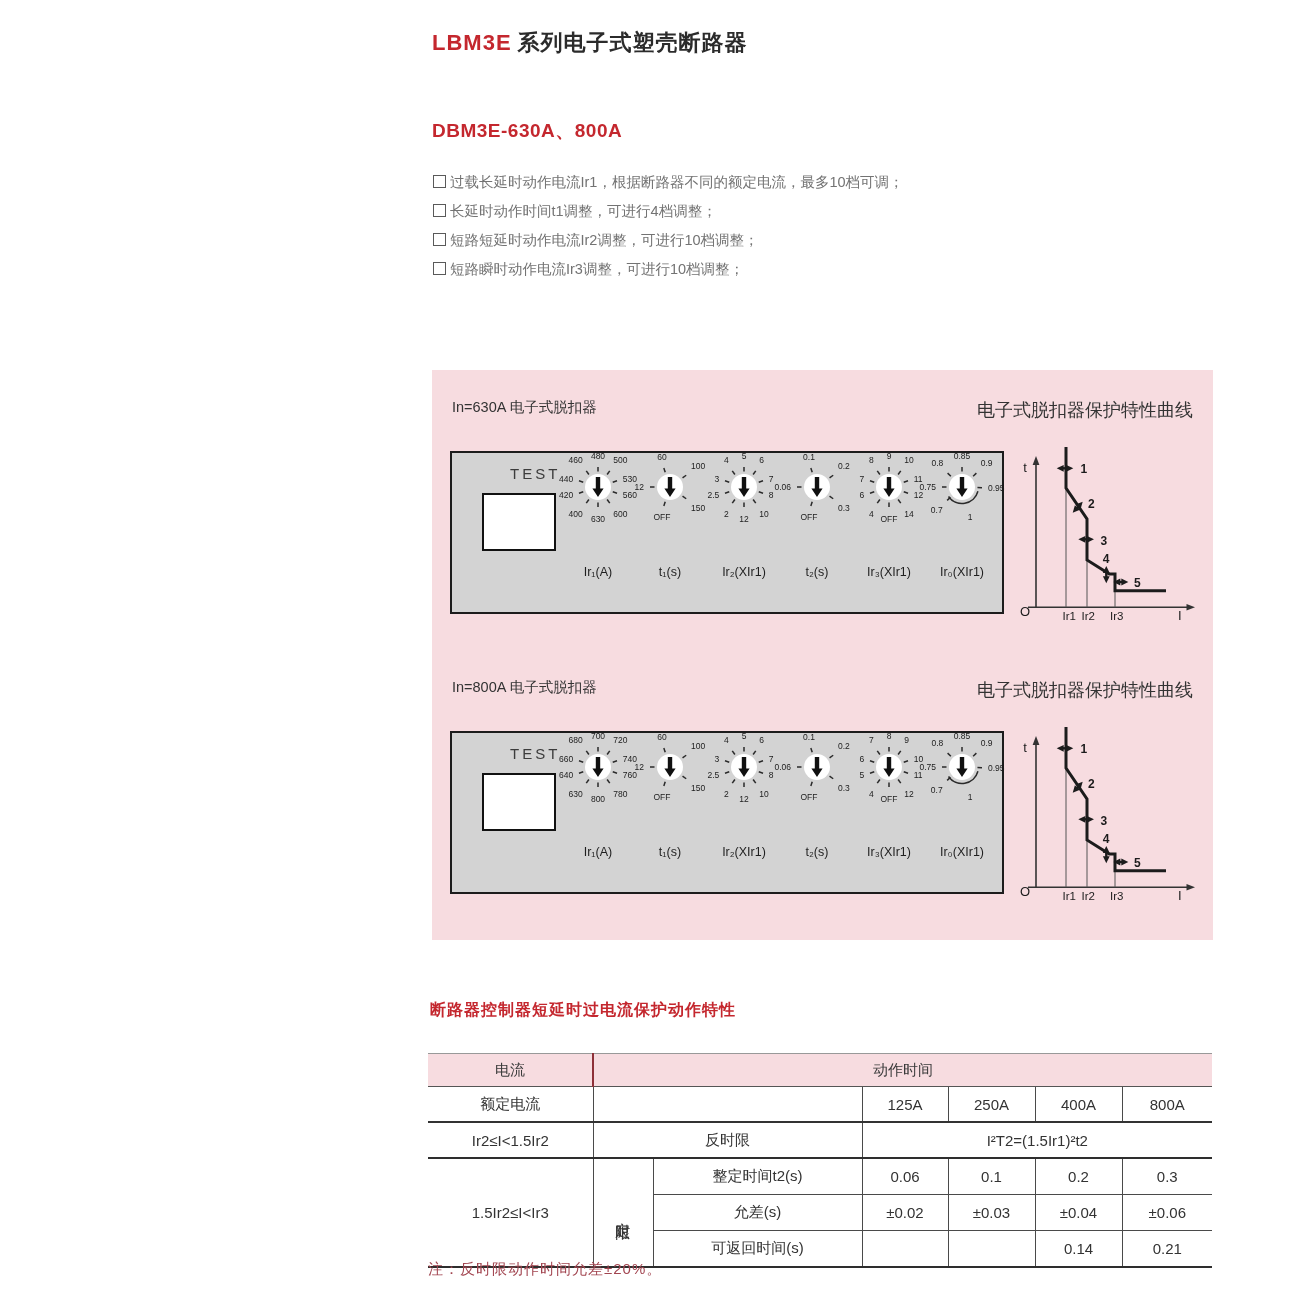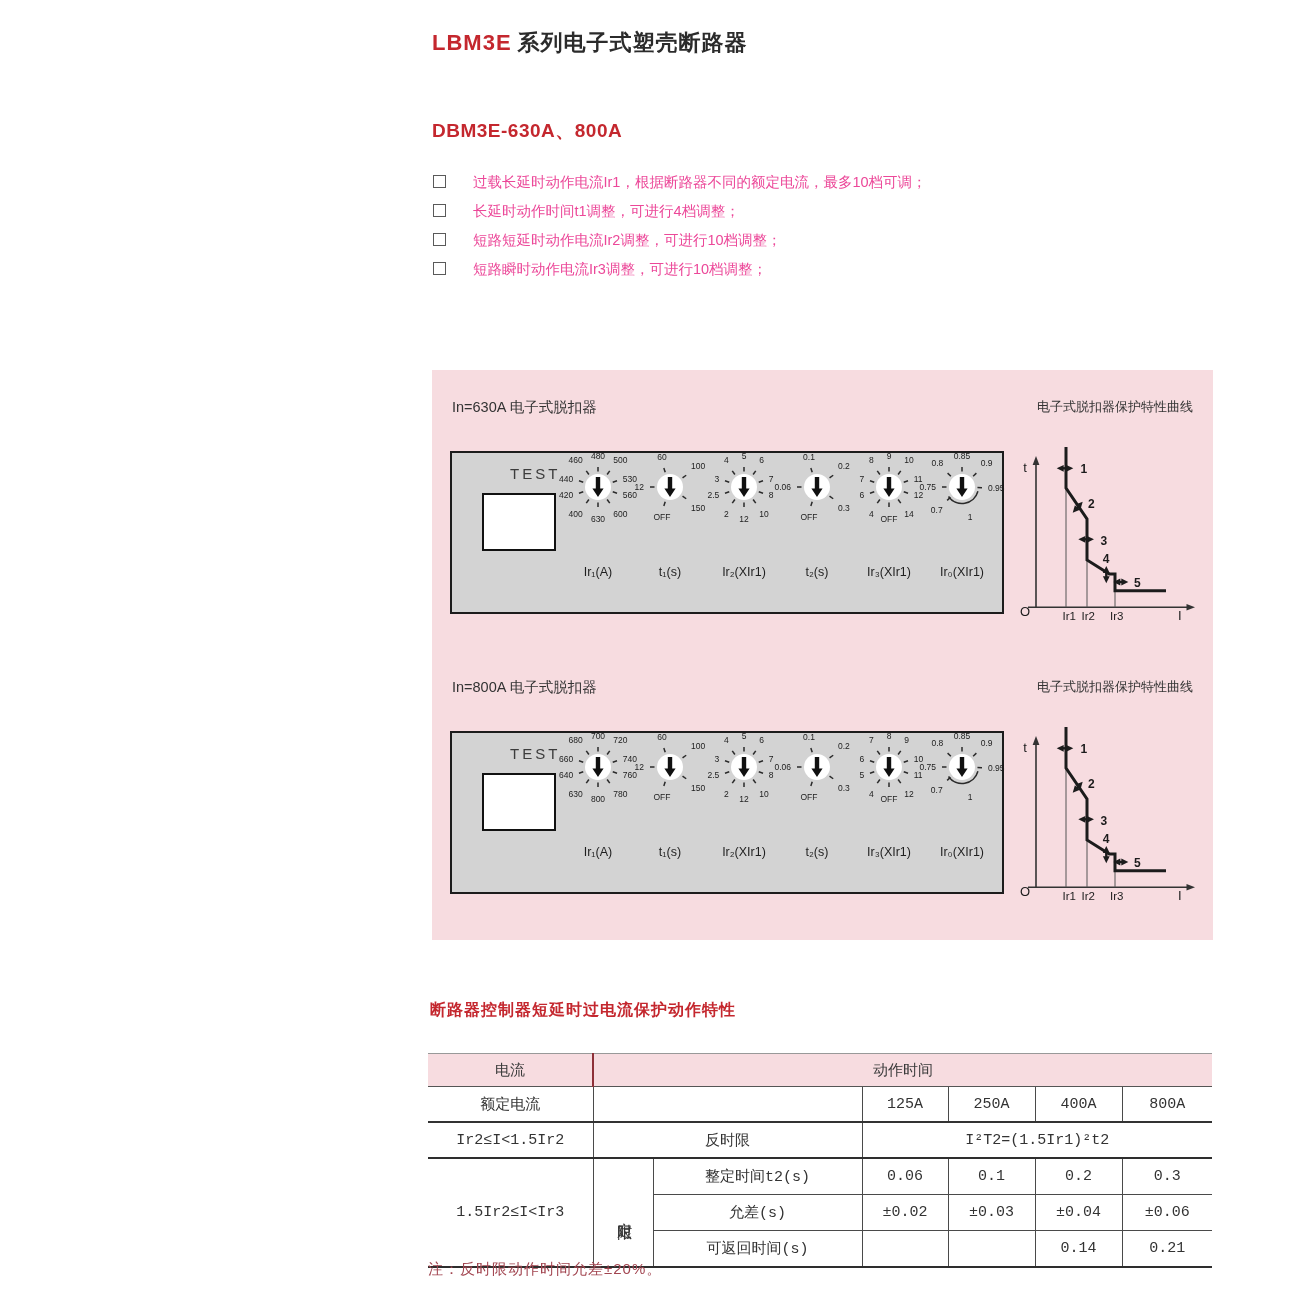--- a/index.html
+++ b/index.html
@@ -4,40 +4,40 @@
 <style>
   html,body{margin:0;padding:0;background:#fff;}
   .page{position:relative;width:1300px;height:1299px;background:#fff;overflow:hidden;
         font-family:"Liberation Sans","DejaVu Sans",sans-serif;color:#3a3a3a;}
   
   .h1{position:absolute;left:432px;top:28px;font-size:22px;font-weight:bold;color:#2b2b2b;letter-spacing:1px;}
   .h1 .brand{color:#c4272e;margin-right:6px;}
   .h2{position:absolute;left:432px;top:118px;font-size:19px;font-weight:bold;color:#c4272e;letter-spacing:.5px;}
   
   .features{position:absolute;left:433px;top:173px;display:flex;flex-direction:column;gap:10px;}
-  .feat{display:flex;align-items:flex-start;gap:27px;font-size:14.5px;color:#ec4899;line-height:19px;}
+  .feat{display:flex;align-items:flex-start;gap:4px;font-size:14.5px;color:#737373;line-height:19px;}
   .chk{flex:0 0 auto;width:11px;height:11px;border:1.5px solid #5a5a5a;margin-top:2px;background:transparent;}
   
   .pink{position:absolute;left:432px;top:370px;width:781px;height:570px;background:#f7dce0;}
   .trip-unit{position:absolute;left:0;width:781px;height:280px;}
   .u0{top:28px}.u1{top:308px}
   .unit-name{position:absolute;left:20px;top:0;font-size:14.5px;color:#333;}
-  .curve-title{position:absolute;right:20px;top:0;font-size:13px;color:#333;}
+  .curve-title{position:absolute;right:20px;top:0;font-size:18px;color:#333;}
   .device{position:absolute;left:18px;top:53px;width:554px;height:163px;background:#d3d3d3;
           border:2px solid #1c1c1c;box-sizing:border-box;}
   .test-label{position:absolute;left:42px;top:12px;font-size:15px;letter-spacing:3px;color:#3c3c3c;margin-left:16px;}
   .test-window{position:absolute;left:30px;top:40px;width:74px;height:58px;background:#fff;border:2px solid #111;box-sizing:border-box;}
   .dial{position:absolute;top:-2px;width:80px;height:76px;}
   .dial svg{overflow:visible;}
   .dlabel{position:absolute;top:112px;width:90px;text-align:center;font-size:12.5px;color:#1f1f1f;}
   .curve-host{position:absolute;left:586px;top:48px;width:182px;height:180px;}
   
   .h3{position:absolute;left:430px;top:1000px;font-size:16px;font-weight:600;color:#c4272e;letter-spacing:1px;}
   .spec{position:absolute;left:428px;top:1053px;width:784px;border-collapse:collapse;table-layout:fixed;
-        font-size:15px;color:#333;border-bottom:2.5px solid #2e2e2e;font-family:Liberation Mono, monospace;}
+        font-size:15px;color:#333;border-bottom:2.5px solid #2e2e2e;}
   .spec td{text-align:center;vertical-align:middle;padding:0;overflow:hidden;}
   .r1 td{background:#f7dce0;height:32px;border-top:1px solid #999;border-bottom:1px solid #555;color:#3a3a3a;}
   .r1 .divR{border-left:2px solid #8e3038;}
   .r2 td{height:34px;}
   .r3 td{height:34px;border-top:2px solid #333;}
   .r4 td{height:35px;border-top:2.5px solid #2e2e2e;}
   .r56 td{height:35px;border-top:1px solid #4a4a4a;}
   .divD{border-left:1px solid #4a4a4a;}
   .vert{writing-mode:vertical-rl;text-orientation:upright;margin:0 auto;line-height:1.15;letter-spacing:2px;}
   .note{position:absolute;left:428px;top:1260px;font-size:15px;color:#a24550;letter-spacing:1px;}

